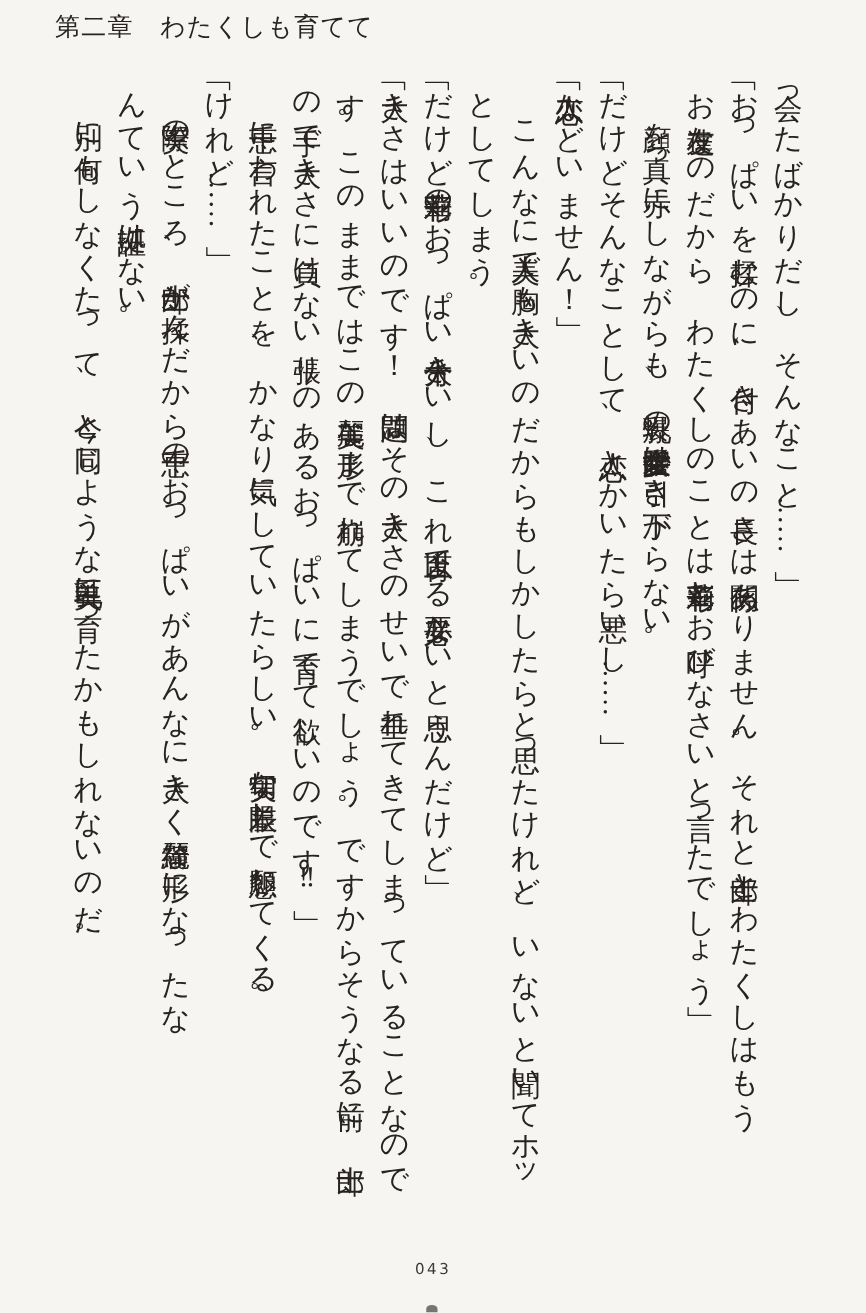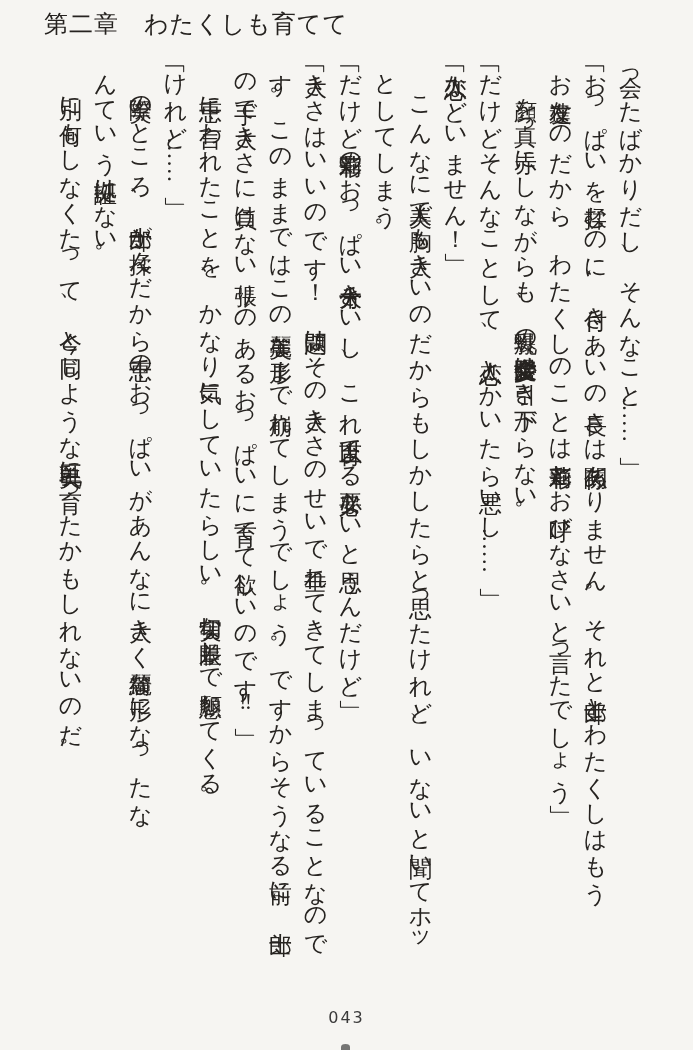--- a/index.html
+++ b/index.html
@@ -19,21 +19,21 @@
     position: relative;
   }
   .page {
     position: absolute;
     inset: 0;
   }
   .chapter-header {
     position: absolute;
     left: 44px;
     top: 8px;
-    font-size: 24px;
+    font-size: 20px;
     letter-spacing: 1px;
     color: var(--text);
     white-space: pre;
   }
   .vtext {
     position: absolute;
     top: 58px;
     right: 45px;
     height: 922px;
     writing-mode: vertical-rl;
@@ -47,21 +47,21 @@
     white-space: pre;
     text-align: start;
   }
   .page-number {
     position: absolute;
     top: 1008px;
     left: 0;
     width: 693px;
     text-align: center;
     font-family: "DejaVu Sans", "Liberation Sans", sans-serif;
-    font-size: 16px;
+    font-size: 12px;
     letter-spacing: 2px;
     color: var(--muted);
   }
   .scan-artifact {
     position: absolute;
     left: 341px;
     top: 1044px;
     width: 9px;
     height: 6px;
     border-radius: 50% 50% 0 0;

